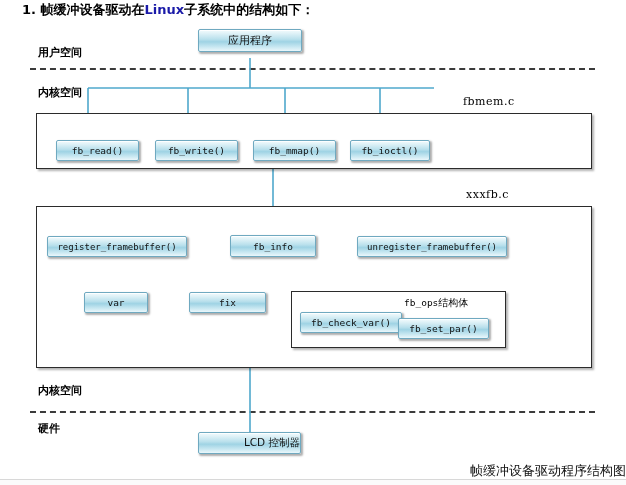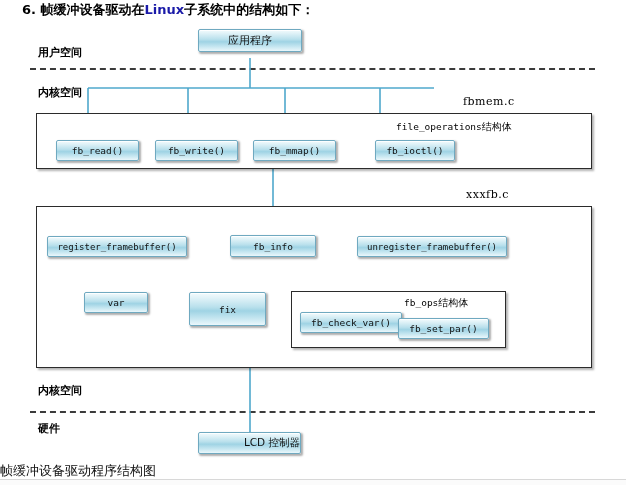--- a/index.html
+++ b/index.html
@@ -75,38 +75,38 @@
     font-size:11px;
   }
   .node.mixed{
     font-family:"DejaVu Sans","Liberation Sans",sans-serif;
     font-size:10.5px;
   }
   .node.small{font-size:9px;}
 
   
   .caption{
-    position:absolute;left:0;top:462px;width:626px;text-align:left;
+    position:absolute;left:0;top:462px;width:626px;text-align:right;
     font-family:"DejaVu Serif","Liberation Serif",serif;
     font-size:13px;color:#111;
   }
   
   .page-edge{
     position:absolute;left:0;top:479px;width:626px;height:6px;
     background:#fbfbfb;border-top:1px solid #d8d8d8;
   }
   svg.wires{position:absolute;left:0;top:0;width:626px;height:485px;pointer-events:none;}
 </style>
 </head>
 <body>
 
 <div id="canvas">
 
   <div class="headline">
-    <span>6. 帧缓冲设备驱动在</span><span class="en">Linux</span><span>子系统中的结构如下：</span>
+    <span>1. 帧缓冲设备驱动在</span><span class="en">Linux</span><span>子系统中的结构如下：</span>
   </div>
 
   <div class="zone-label" style="left:38px;top:45px;">用户空间</div>
   <div class="zone-label" style="left:38px;top:85px;">内核空间</div>
   <div class="zone-label" style="left:38px;top:383px;">内核空间</div>
   <div class="zone-label" style="left:38px;top:421px;">硬件</div>
 
   <div class="dashline" style="left:30px;top:68px;width:565px;"></div>
   <div class="dashline" style="left:30px;top:411px;width:565px;"></div>
 
@@ -140,54 +140,51 @@
       <polygon points="316,246 325,242 325,250"></polygon>
     </g>
   </svg>
 
   <div class="node cjk" style="left:198px;top:29px;width:104px;height:23px;">
     <span>应用程序</span>
   </div>
 
   <div class="frame-title" style="left:463px;top:95px;">fbmem.c</div>
   <div class="frame" style="left:36px;top:113px;width:556px;height:56px;"></div>
-  <div class="inner-title" style="left:396px;top:120px;">
-    <span>file_operations</span><span class="cjk">结构体</span>
-  </div>
 
   <div class="node" style="left:56px;top:140px;width:83px;height:21px;">
     <span>fb_read()</span>
   </div>
   <div class="node" style="left:155px;top:140px;width:83px;height:21px;">
     <span>fb_write()</span>
   </div>
   <div class="node" style="left:253px;top:140px;width:83px;height:21px;">
     <span>fb_mmap()</span>
   </div>
-  <div class="node" style="left:350px;top:140px;width:80px;height:21px;margin-left:25px;">
+  <div class="node" style="left:350px;top:140px;width:80px;height:21px;">
     <span>fb_ioctl()</span>
   </div>
 
   <div class="frame-title" style="left:466px;top:188px;text-align:right;">xxxfb.c</div>
   <div class="frame" style="left:36px;top:206px;width:556px;height:162px;"></div>
 
   <div class="node small" style="left:47px;top:236px;width:140px;height:21px;text-align:center;">
     <span>register_framebuffer()</span>
   </div>
   <div class="node" style="left:230px;top:235px;width:86px;height:22px;">
     <span>fb_info</span>
   </div>
   <div class="node small" style="left:357px;top:236px;width:150px;height:21px;">
     <span>unregister_framebuffer()</span>
   </div>
 
   <div class="node" style="left:84px;top:292px;width:64px;height:21px;">
     <span>var</span>
   </div>
-  <div class="node" style="left:189px;top:292px;width:77px;height:34px;">
+  <div class="node" style="left:189px;top:292px;width:77px;height:21px;">
     <span>fix</span>
   </div>
 
   <div class="frame" style="left:291px;top:291px;width:215px;height:57px;"></div>
   <div class="inner-title" style="left:404px;top:296px;">
     <span>fb_ops</span><span class="cjk">结构体</span>
   </div>
   <div class="node" style="left:300px;top:312px;width:102px;height:21px;">
     <span>fb_check_var()</span>
   </div>

